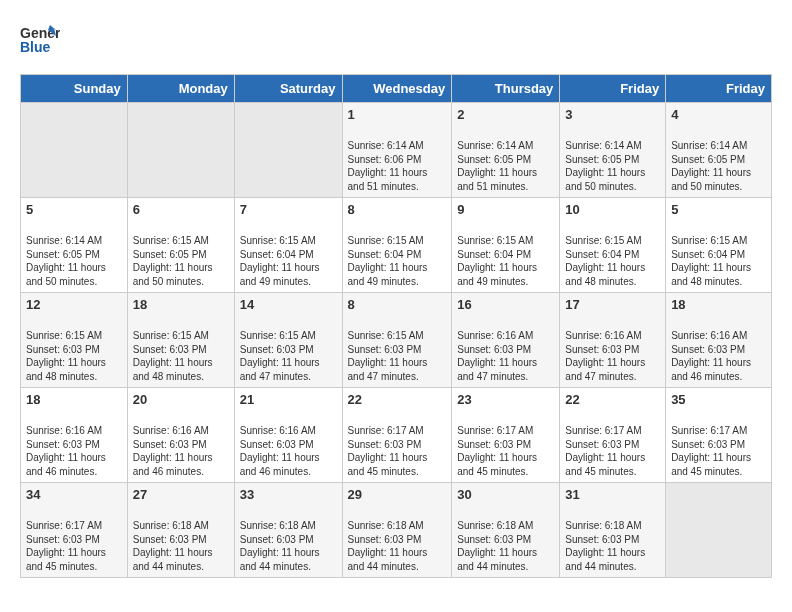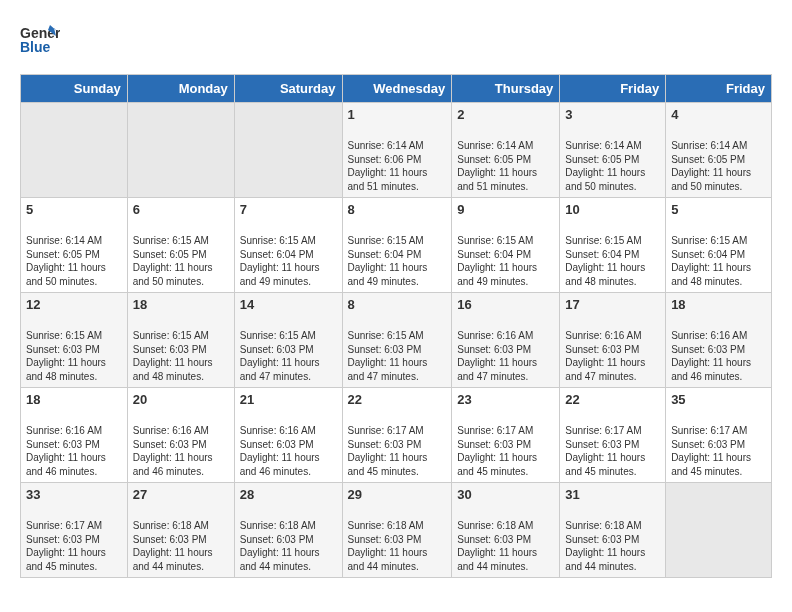--- a/index.html
+++ b/index.html
@@ -292,35 +292,35 @@
         <td>
           <span class="day-num">35</span>
           <div class="cell-text" style="white-space: pre-line;">Sunrise: 6:17 AM
 Sunset: 6:03 PM
 Daylight: 11 hours
 and 45 minutes.</div>
         </td>
       </tr>
       <tr>
         <td>
+          <span class="day-num">34</span>
+          <div class="cell-text" style="white-space: pre-line;">Sunrise: 6:17 AM
+Sunset: 6:03 PM
+Daylight: 11 hours
+and 45 minutes.</div>
+        </td>
+        <td>
+          <span class="day-num">27</span>
+          <div class="cell-text" style="white-space: pre-line;">Sunrise: 6:18 AM
+Sunset: 6:03 PM
+Daylight: 11 hours
+and 44 minutes.</div>
+        </td>
+        <td>
           <span class="day-num">33</span>
-          <div class="cell-text" style="white-space: pre-line;">Sunrise: 6:17 AM
-Sunset: 6:03 PM
-Daylight: 11 hours
-and 45 minutes.</div>
-        </td>
-        <td>
-          <span class="day-num">27</span>
-          <div class="cell-text" style="white-space: pre-line;">Sunrise: 6:18 AM
-Sunset: 6:03 PM
-Daylight: 11 hours
-and 44 minutes.</div>
-        </td>
-        <td>
-          <span class="day-num">28</span>
           <div class="cell-text" style="white-space: pre-line;">Sunrise: 6:18 AM
 Sunset: 6:03 PM
 Daylight: 11 hours
 and 44 minutes.</div>
         </td>
         <td>
           <span class="day-num">29</span>
           <div class="cell-text" style="white-space: pre-line;">Sunrise: 6:18 AM
 Sunset: 6:03 PM
 Daylight: 11 hours

